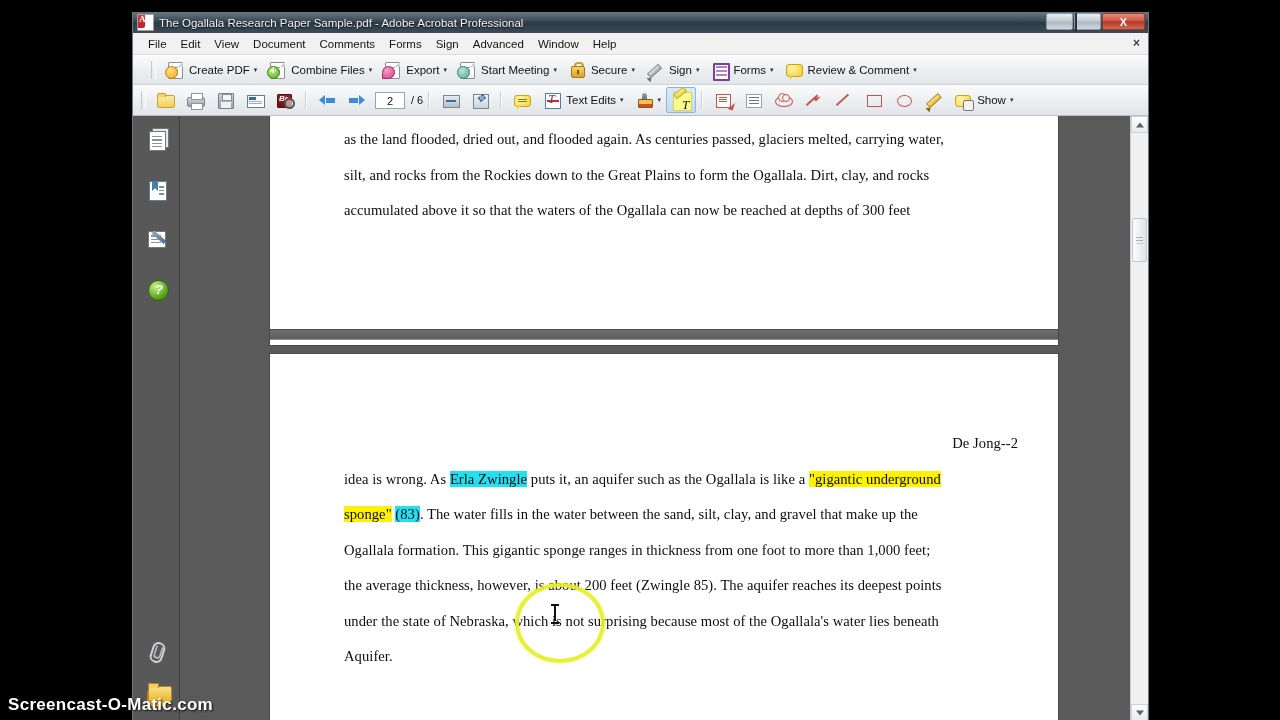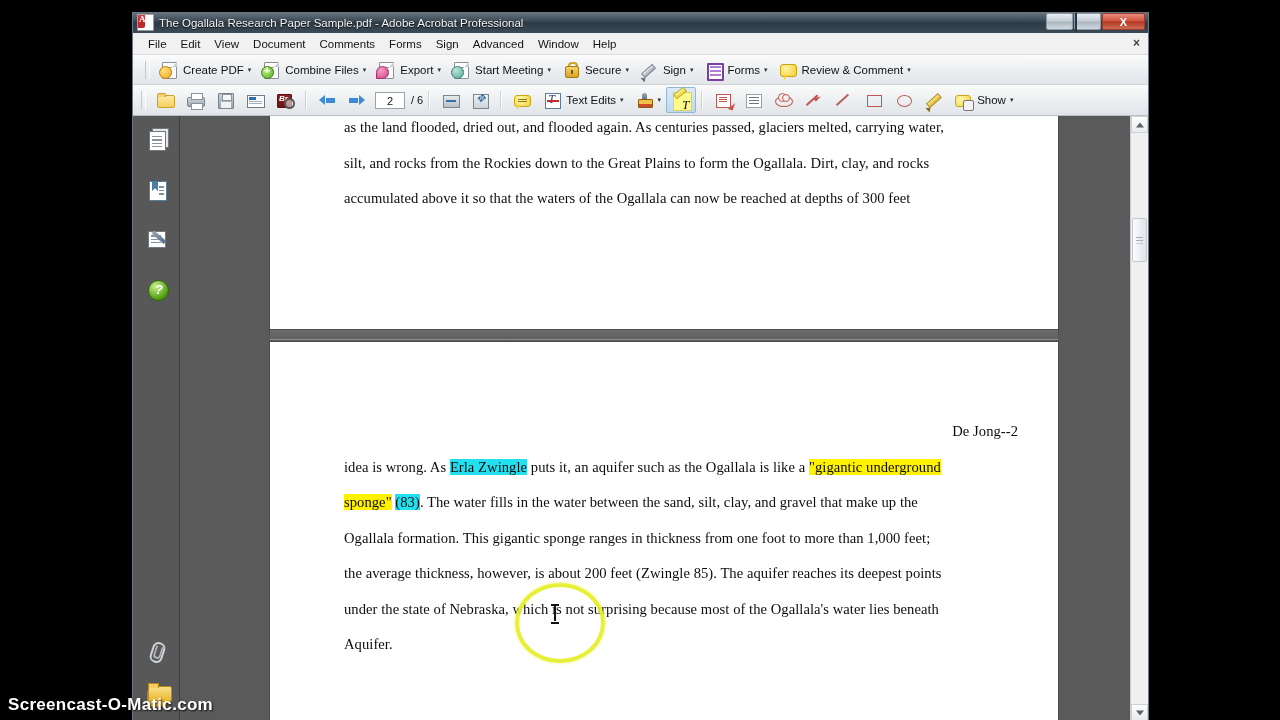--- a/index.html
+++ b/index.html
@@ -103,21 +103,21 @@
     position:absolute; right:8px; top:3px;
     font-size:12px; color:#444; font-weight:bold;
   }
 
   
   #toolbar-1 {
     height: 29px;
     background: linear-gradient(to bottom,#fbfbfb 0%, #eceff1 52%, #e2e6e9 100%);
     display: flex; align-items: center;
     border-bottom: 1px solid #cfd4d8;
-    padding-left: 8px;
+    padding-left: 14px;
   }
   #toolbar-2 {
     height: 30px;
     background: linear-gradient(to bottom,#fbfbfb 0%, #eceff1 52%, #e1e5e9 100%);
     display: flex; align-items: center;
     border-bottom: 1px solid #b9bfc4;
     padding-left: 4px;
   }
   .tb-btn {
     display: flex; align-items: center;
@@ -428,21 +428,21 @@
 
   
   #doc-viewport {
     flex: 1; position: relative;
     background: #5a5a5a;
     overflow: hidden;
   }
   .page {
     position: absolute;
     left: 0; right: 0;
-    margin: 4px auto;
+    margin: 16px auto;
     width: 788px;
     background: #fff;
     box-shadow: 0 0 0 1px #4a4a4a;
   }
   #page-1 { top: -92px; height: 305px; }
   #page-divider {
     position: absolute; left: 0; right: 0; margin: 0 auto;
     width: 788px; top: 213px; height: 9px;
     background: linear-gradient(to bottom,#6d6d6d,#5e5e5e);
     border-top: 1px solid #4d4d4d;

